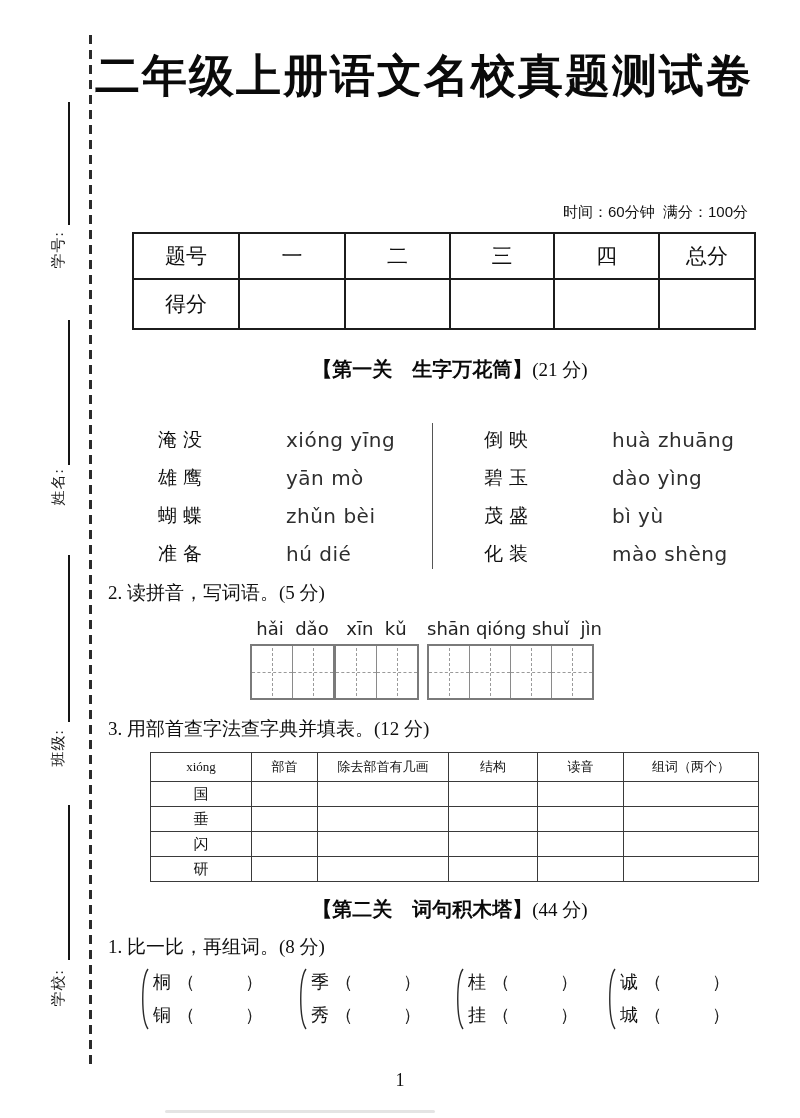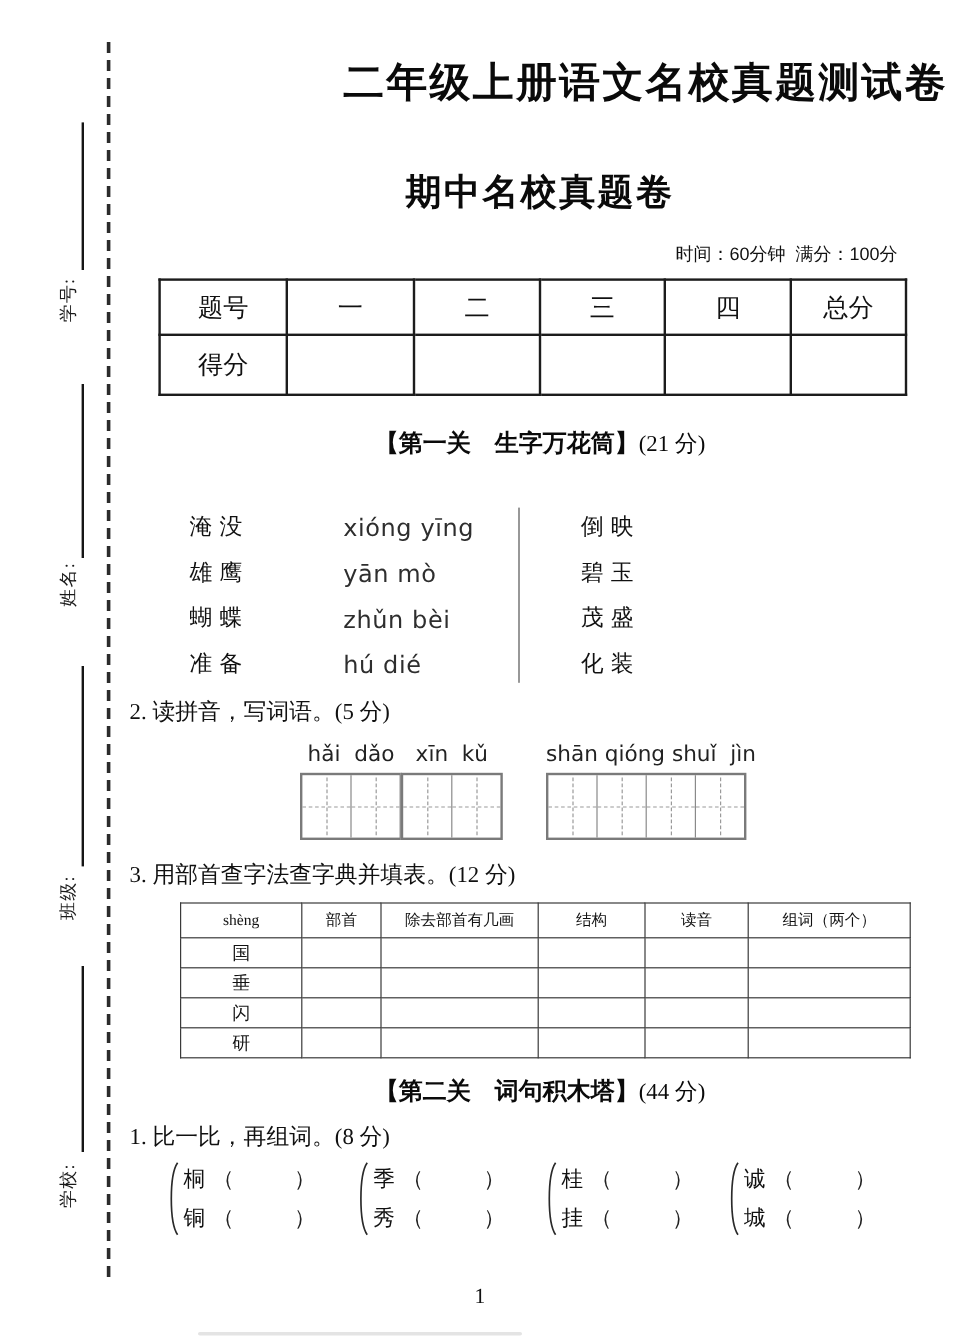--- a/index.html
+++ b/index.html
@@ -8,22 +8,22 @@
 
   
   .binding-dashed{position:absolute;left:89px;top:35px;width:3px;height:1033px;
     background:repeating-linear-gradient(180deg,#2b2b2b 0 9px,transparent 9px 15px);}
   .blank-line{position:absolute;left:68px;width:2px;background:#151515;}
   .side-label{position:absolute;left:27px;width:62px;height:20px;line-height:20px;
     transform:rotate(-90deg);font-size:15px;text-align:center;letter-spacing:1px;
     font-family:"Liberation Serif",serif;color:#1a1a1a;white-space:nowrap;}
 
   
-  .title{position:absolute;left:95px;top:46px;width:695px;text-align:right;
-    font-family:"Liberation Sans",sans-serif;font-weight:bold;font-size:34px;
+  .title{position:absolute;left:95px;top:46px;width:695px;text-align:left;
+    font-family:"Liberation Sans",sans-serif;font-weight:bold;font-size:45px;
     letter-spacing:2px;white-space:nowrap;color:#0a0a0a;}
   .subtitle{position:absolute;left:105px;top:140px;width:690px;text-align:center;
     font-family:"Liberation Sans",sans-serif;font-weight:bold;font-size:30px;
     letter-spacing:2px;color:#0a0a0a;}
   .meta{position:absolute;top:203px;right:52px;font-size:15px;
     font-family:"Liberation Sans",sans-serif;color:#111;white-space:pre;}
 
   
   .score-table{position:absolute;left:132px;top:232px;border-collapse:collapse;
     table-layout:fixed;}
@@ -88,21 +88,20 @@
   <div class="blank-line" style="top:102px;height:123px;"></div>
   <div class="blank-line" style="top:320px;height:145px;"></div>
   <div class="blank-line" style="top:555px;height:167px;"></div>
   <div class="blank-line" style="top:805px;height:155px;"></div>
   <div class="side-label" style="top:240px;">学号:</div>
   <div class="side-label" style="top:477px;">姓名:</div>
   <div class="side-label" style="top:738px;">班级:</div>
   <div class="side-label" style="top:978px;">学校:</div>
 
   <div class="title">二年级上册语文名校真题测试卷</div>
-  <div class="subtitle">期中名校真题卷</div>
   <div class="meta">时间：60分钟  满分：100分</div>
 
   <table class="score-table">
     <tbody>
         <tr>
       <td style="width:104px;margin-left:24px;">题号</td>
       <td style="width:104px;">一</td>
       <td style="width:103px;">二</td>
       <td style="width:102px;">三</td>
       <td style="width:103px;">四</td>
@@ -136,53 +135,59 @@
     <div class="mrow">蝴蝶</div>
     <div class="mrow">准备</div>
   </div>
   <div class="match-divider"></div>
   <div class="match-col match-words" style="left:484px;">
     <div class="mrow">倒映</div>
     <div class="mrow">碧玉</div>
     <div class="mrow">茂盛</div>
     <div class="mrow">化装</div>
   </div>
+  <div class="match-col match-pinyin" style="left:612px;">
+    <div class="mrow">huà zhuāng</div>
+    <div class="mrow">dào yìng</div>
+    <div class="mrow">bì yù</div>
+    <div class="mrow">mào shèng</div>
+  </div>
 
   <div class="q-label" style="top:580px;">2. 读拼音，写词语。(5 分)</div>
 
   <div class="grid-group" style="left:250px;">
     <div class="grid-label">hǎi  dǎo</div>
     <div class="grid-row">
       <div class="gcell"></div>
       <div class="gcell"></div>
     </div>
   </div>
   <div class="grid-group" style="left:334px;">
     <div class="grid-label">xīn  kǔ</div>
     <div class="grid-row">
       <div class="gcell"></div>
       <div class="gcell"></div>
     </div>
   </div>
-  <div class="grid-group" style="left:427px;margin-left:28px;">
+  <div class="grid-group" style="left:427px;">
     <div class="grid-label">shān qióng shuǐ  jìn</div>
     <div class="grid-row">
       <div class="gcell"></div>
       <div class="gcell"></div>
       <div class="gcell"></div>
       <div class="gcell"></div>
     </div>
   </div>
 
   <div class="q-label" style="top:716px;">3. 用部首查字法查字典并填表。(12 分)</div>
 
   <table class="lookup-table">
     <tbody>
         <tr class="lk-head">
-      <td style="width:100px;">shèng</td>
+      <td style="width:100px;">xióng</td>
       <td style="width:65px;">部首</td>
       <td style="width:130px;">除去部首有几画</td>
       <td style="width:88px;">结构</td>
       <td style="width:85px;">读音</td>
       <td style="width:134px;">组词（两个）</td>
     </tr>
     <tr class="lk-row">
       <td>国</td>
       <td></td>
           <td></td>

